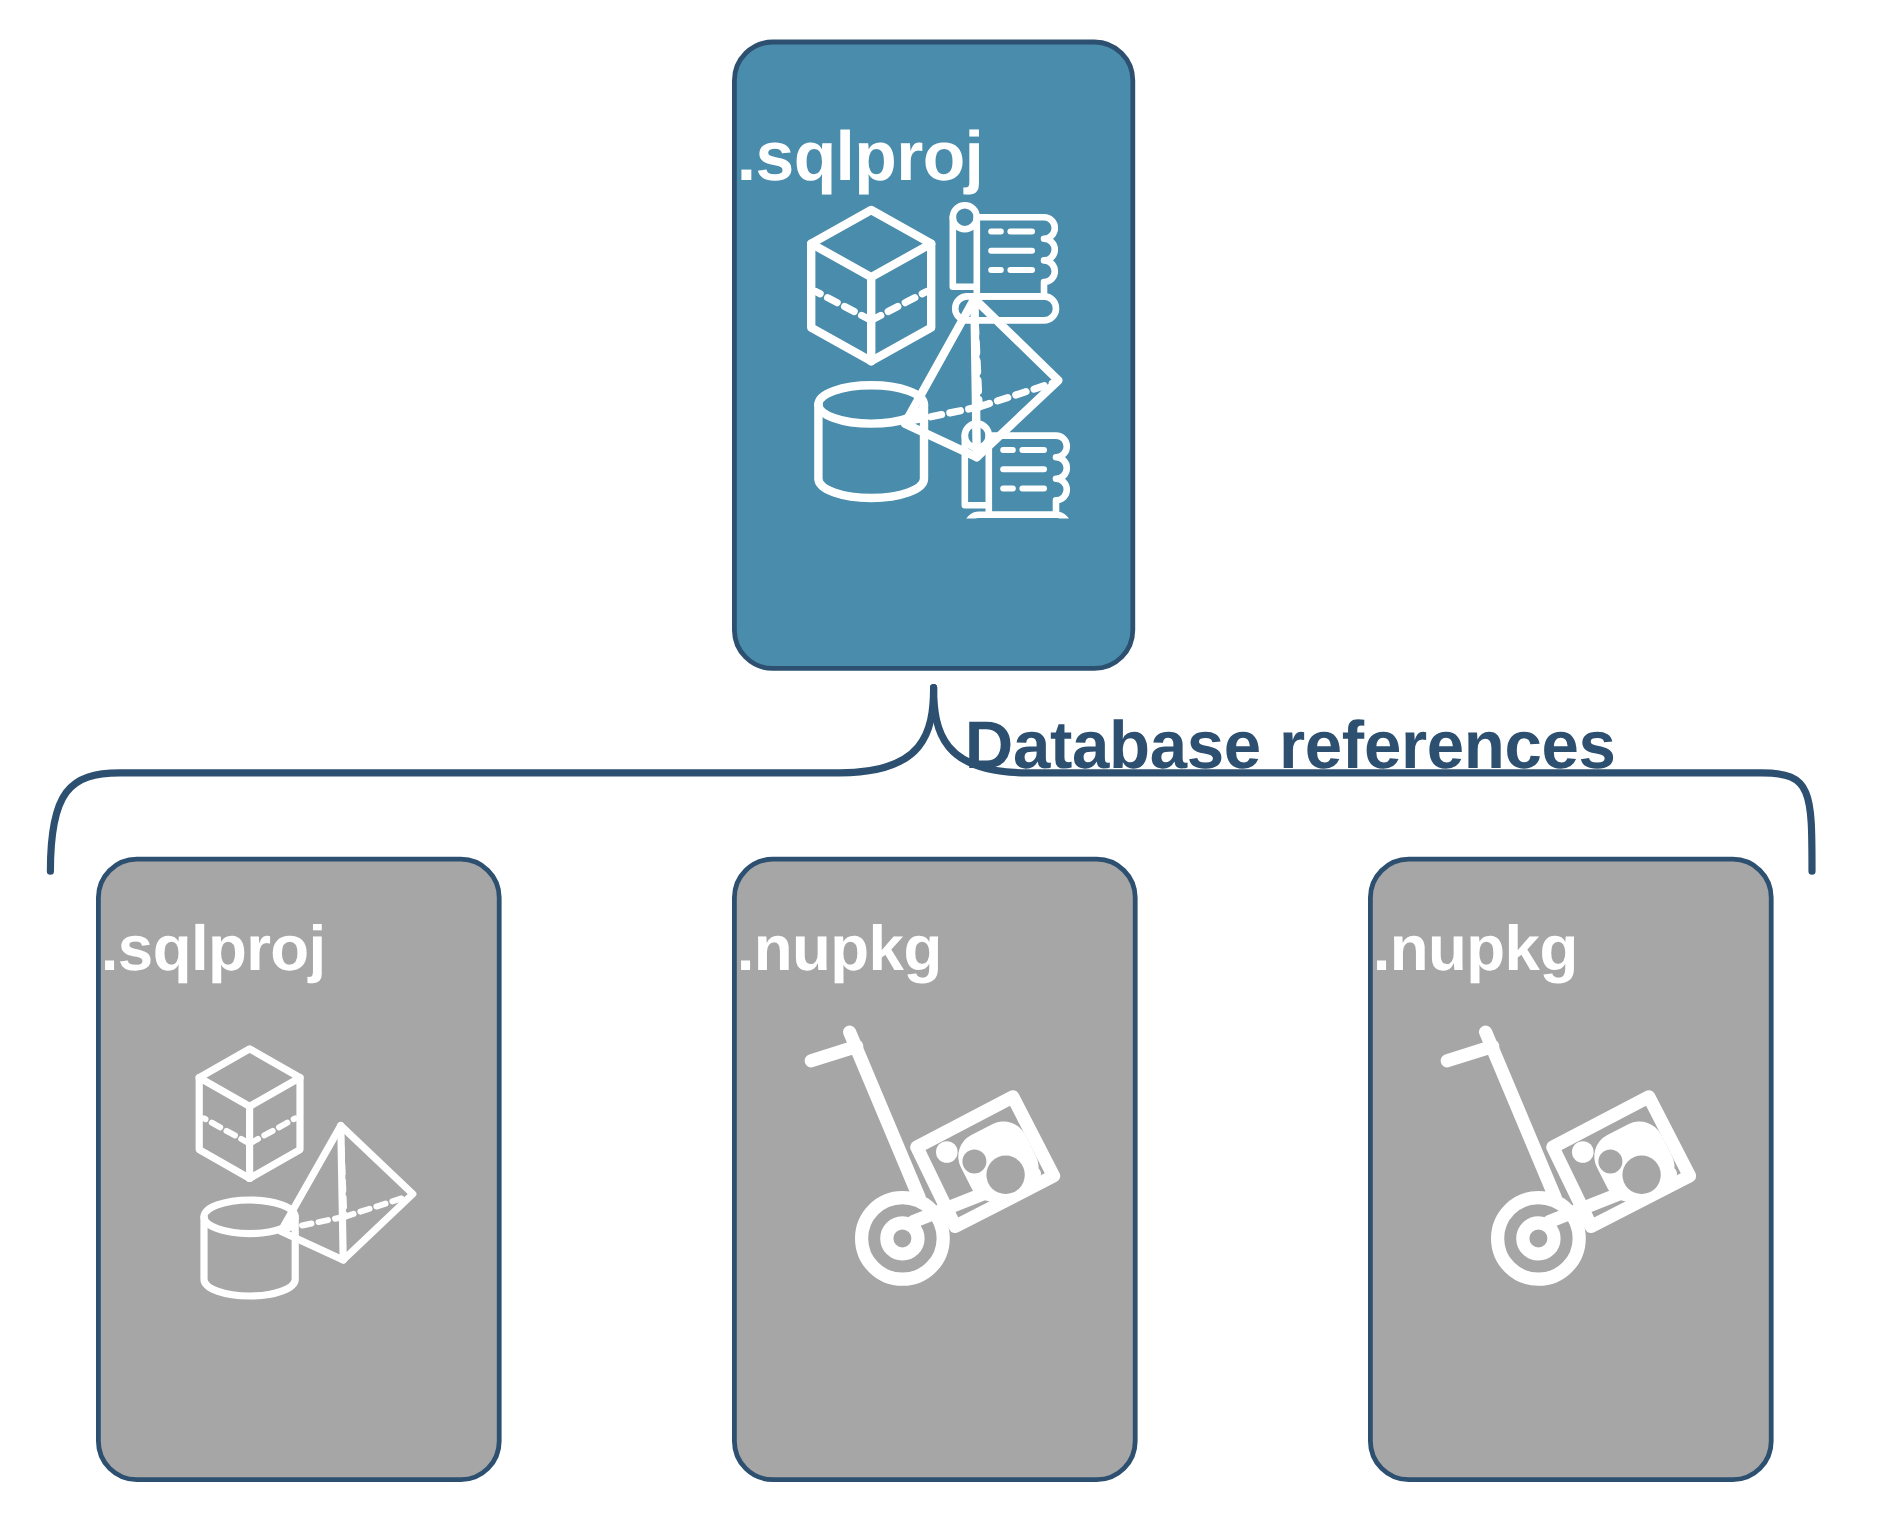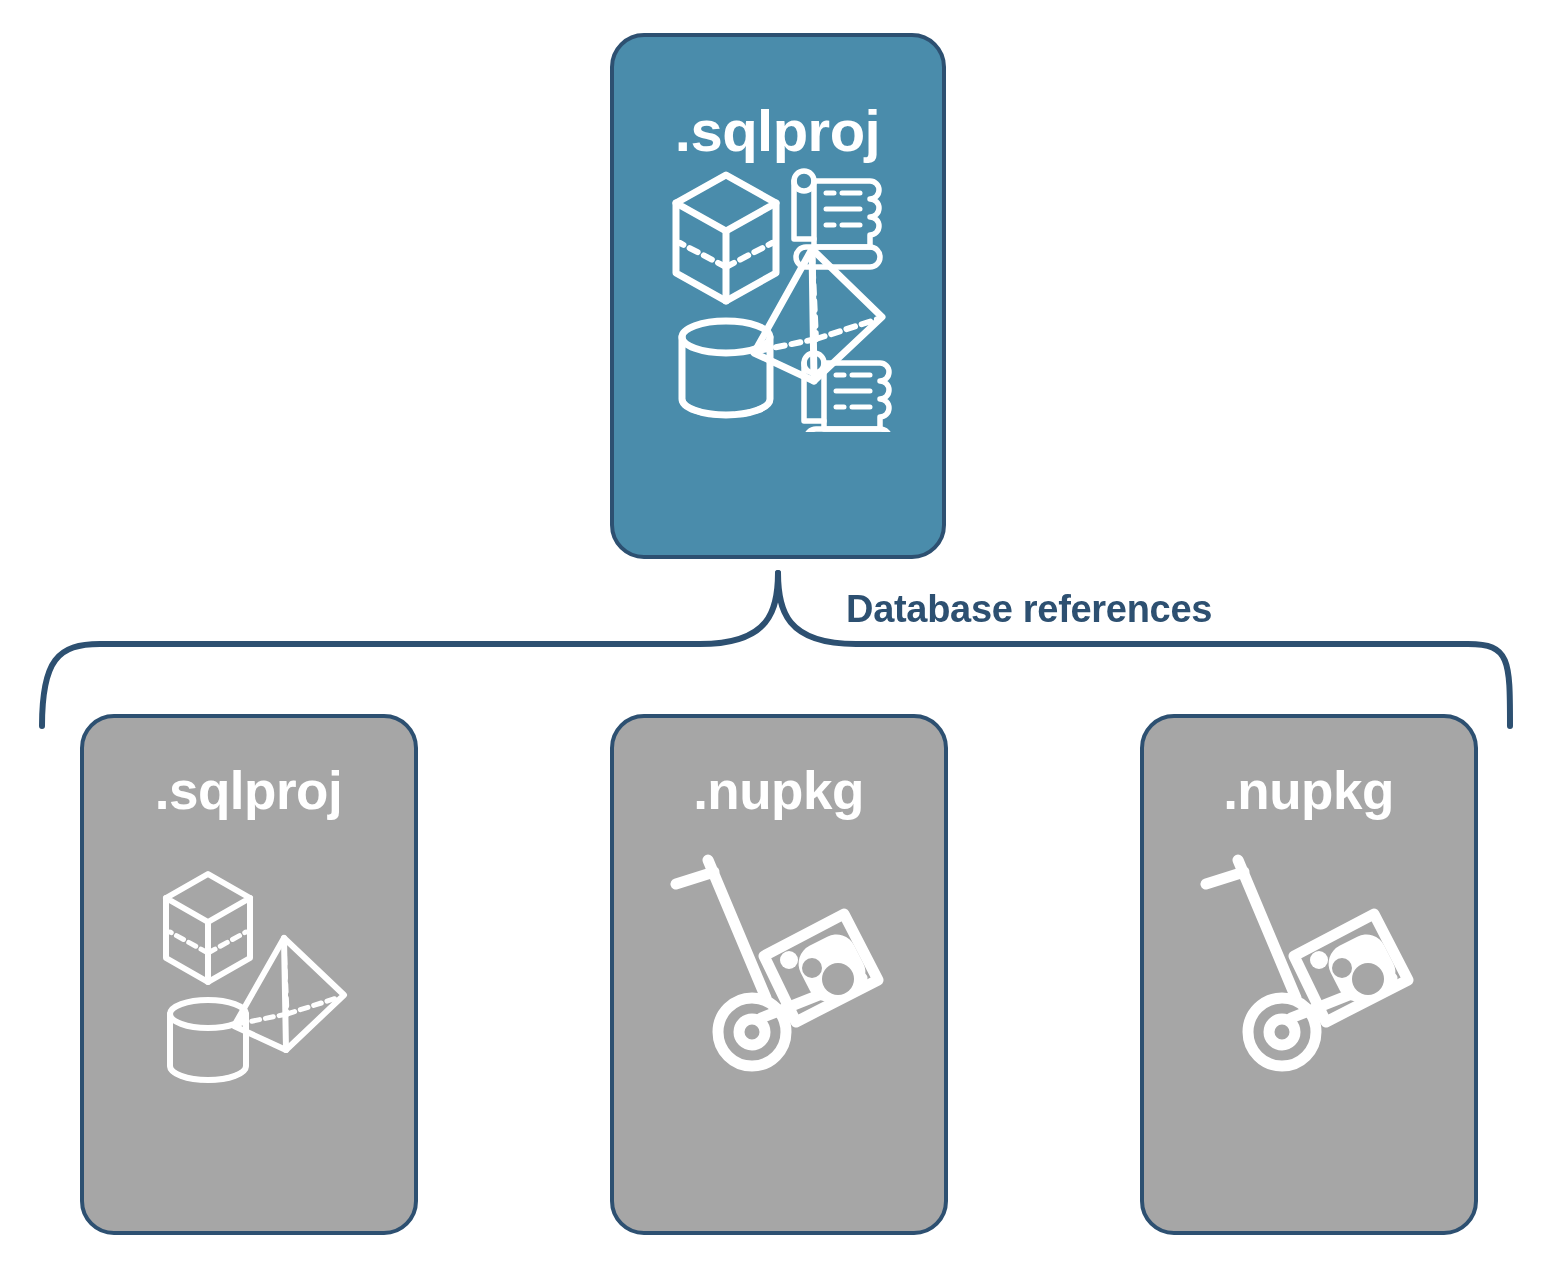--- a/index.html
+++ b/index.html
@@ -20,21 +20,20 @@
   .card {
     position: absolute;
     box-sizing: border-box;
     border: 4px solid #2d5071;
     border-radius: 34px;
   }
   .card-title {
     position: absolute;
     left: 0;
     right: 1px;
-    text-align: center;
     color: #ffffff;
     font-weight: bold;
     letter-spacing: -0.5px;
     user-select: none;
   }
   #card-root {
     left: 610px;
     top: 33px;
     width: 336px;
     height: 526px;
@@ -84,23 +83,23 @@
     position: absolute;
     left: 0;
     top: 540px;
     width: 1566px;
     height: 220px;
     pointer-events: none;
   }
 
   #refs-label {
     position: absolute;
-    left: 846px;
+    left: 804px;
     top: 588px;
-    font-size: 38px;
+    font-size: 56px;
     font-weight: bold;
     color: #2d5071;
     letter-spacing: -0.3px;
     white-space: nowrap;
     user-select: none;
   }
 </style>
 </head>
 <body>
 

